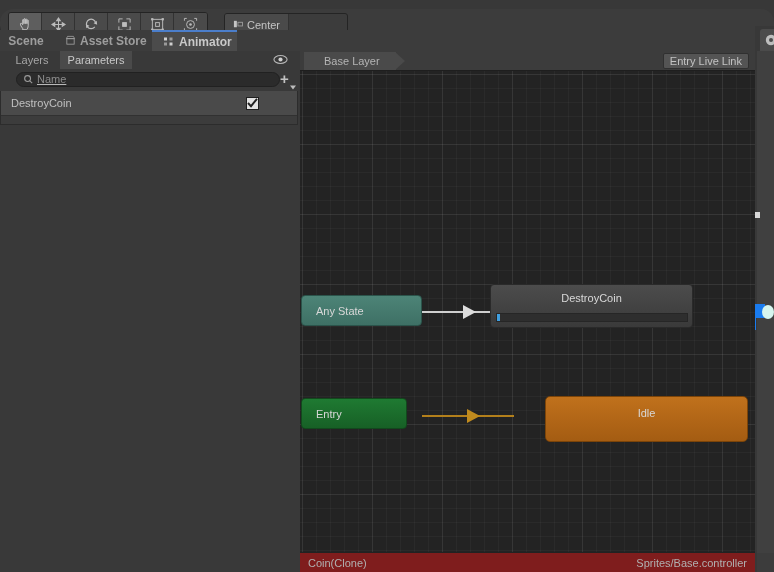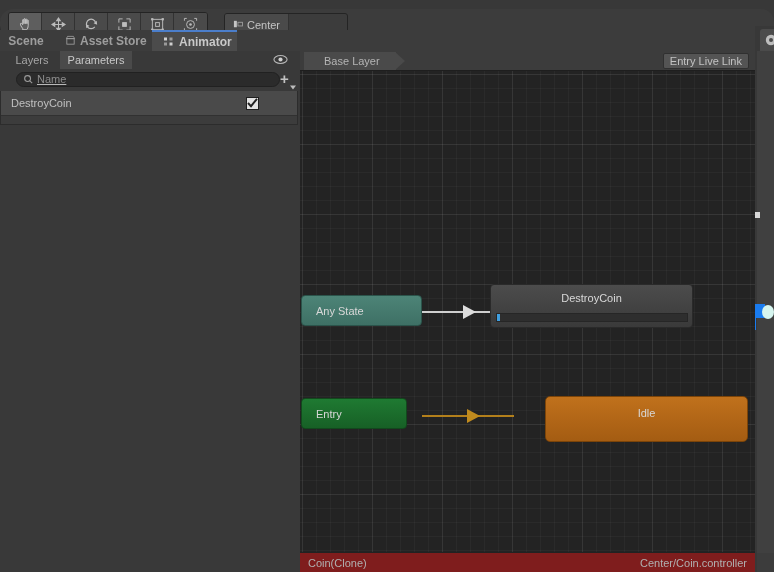--- a/index.html
+++ b/index.html
@@ -709,17 +709,17 @@
         </div>
       </div>
 
       <div class="node node-idle">
         <span>Idle</span>
       </div>
     </div>
 
     <div class="statusbar">
       <span>Coin(Clone)</span>
-      <span>Center/Coin.controller</span>
+      <span>Sprites/Base.controller</span>
     </div>
   </div>
 
 </div>
 
 </body></html>

